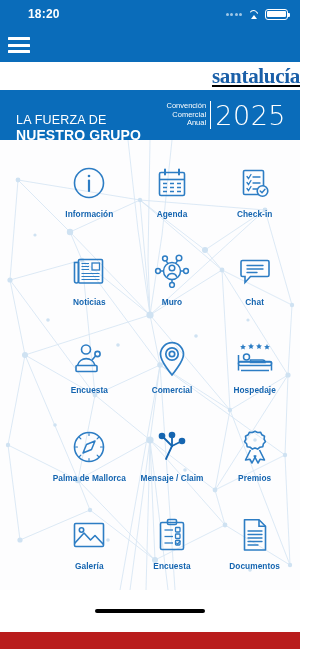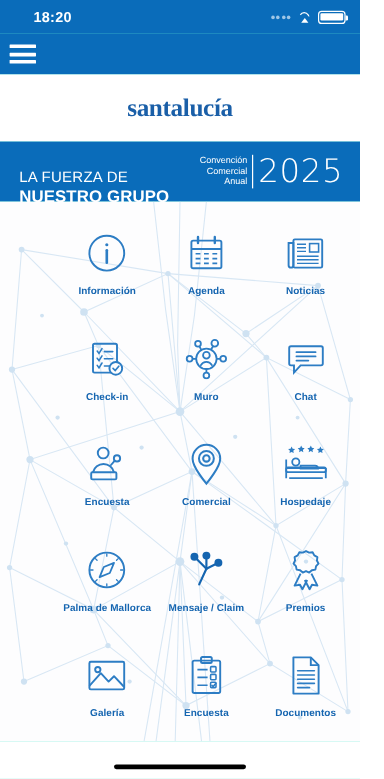--- a/index.html
+++ b/index.html
@@ -2,21 +2,21 @@
 <html><head>
 <meta charset="utf-8">
 <style>
   * { box-sizing: border-box; margin: 0; padding: 0; }
   html, body {
     width: 300px; height: 649px;
     background: #ffffff;
     font-family: "Liberation Sans", sans-serif;
     overflow: hidden;
   }
-  .phone { position: relative; width: 300px; height: 649px; background: #5eead4; }
+  .phone { position: relative; width: 300px; height: 649px; background: #b91c1c; }
 
   
   .statusbar {
     height: 28px; background: #0a6cba;
     display: flex; align-items: center; justify-content: space-between;
     padding: 0 12px 0 14px; position: relative; z-index: 5;
   }
   .sb-time { color: #fff; font-size: 12px; font-weight: bold; letter-spacing: .2px; margin-left: 14px;}
   .sb-right { display: flex; align-items: center; gap: 5px; }
   .sig { display: flex; align-items: flex-end; gap: 1.5px; }
@@ -37,21 +37,21 @@
   .batt u { position: absolute; inset: 1.4px; background: #fff; border-radius: 1px; display: block; }
   .batt::after { content: ""; position: absolute; right: -3px; top: 3.4px; width: 2px; height: 4px;
     background: #fff; border-radius: 0 1px 1px 0; }
 
   
   .navbar { height: 34px; background: #0a6cba; display: flex; align-items: center; padding-left: 8px; }
   .hamburger { width: 22px; height: 16px; display: flex; flex-direction: column; justify-content: space-between; cursor: pointer; }
   .hamburger span { display: block; height: 3px; background: #fff; border-radius: .5px; }
 
   
-  .logobar { height: 56px; background: #fff; display: flex; align-items: center; justify-content: center; }
+  .logobar { height: 28px; background: #fff; display: flex; align-items: center; justify-content: flex-end; text-decoration: underline; }
   .logo {
     font-family: "Liberation Serif", serif;
     font-size: 21px; font-weight: bold; color: #1a5fa8; letter-spacing: -0.3px;
   }
 
   
   .banner {
     height: 50px; background: #0a6cba; display: flex; align-items: center;
     justify-content: space-between; padding: 0 14px 0 16px; color: #fff;
   }
@@ -225,50 +225,50 @@
               <path d="M7 20.5 H11 M14 20.5 H18 M21 20.5 H25"></path>
               <path d="M7 24.5 H11 M14 24.5 H18 M21 24.5 H25"></path>
             </g>
           </svg>
         </div>
         <div class="lbl">Agenda</div>
       </div>
 
       <div class="cell">
         <div class="ic">
-          <svg width="34" height="30" viewBox="0 0 34 30" fill="none" stroke="#2d7dc4" stroke-width="1.6">
-            <path d="M2.5 6.5 H6.5 V25 a2 2 0 0 1 -4 0 Z"></path>
-            <rect x="6.5" y="3.5" width="24" height="23.5" rx="1.2"></rect>
-            <rect x="20" y="7" width="7.5" height="7" stroke-width="1.3"></rect>
-            <g stroke-width="1.2">
-              <path d="M9.5 7.5 H17 M9.5 10.5 H17 M9.5 13.5 H17"></path>
-              <path d="M9.5 17.5 H27.5 M9.5 20.5 H27.5 M9.5 23.5 H27.5"></path>
-            </g>
-          </svg>
-        </div>
-        <div class="lbl">Noticias</div>
-      </div>
-
-      <div class="cell">
-        <div class="ic">
           <svg width="32" height="32" viewBox="0 0 32 32" fill="none" stroke="#2d7dc4" stroke-width="1.6">
             <rect x="4.5" y="3.5" width="20" height="24" rx="1.3"></rect>
             <g stroke-width="1.3" stroke-linecap="round">
               <path d="M8 9.5 L9.5 11.5 L12 7.5"></path>
                 <path d="M14 10 H21"></path>
               <path d="M8 15.5 L9.5 17.5 L12 13.5"></path>
                 <path d="M14 16 H21"></path>
               <path d="M8 21.5 L9.5 23.5 L12 19.5"></path>
                 <path d="M14 22 H18"></path>
             </g>
             <circle cx="23.5" cy="24" r="5.3" fill="#fdfdfe"></circle>
             <path d="M21.2 24 L23 25.8 L26 22.2" stroke-width="1.4" stroke-linecap="round"></path>
           </svg>
         </div>
         <div class="lbl">Check-in</div>
+      </div>
+
+      <div class="cell">
+        <div class="ic">
+          <svg width="34" height="30" viewBox="0 0 34 30" fill="none" stroke="#2d7dc4" stroke-width="1.6">
+            <path d="M2.5 6.5 H6.5 V25 a2 2 0 0 1 -4 0 Z"></path>
+            <rect x="6.5" y="3.5" width="24" height="23.5" rx="1.2"></rect>
+            <rect x="20" y="7" width="7.5" height="7" stroke-width="1.3"></rect>
+            <g stroke-width="1.2">
+              <path d="M9.5 7.5 H17 M9.5 10.5 H17 M9.5 13.5 H17"></path>
+              <path d="M9.5 17.5 H27.5 M9.5 20.5 H27.5 M9.5 23.5 H27.5"></path>
+            </g>
+          </svg>
+        </div>
+        <div class="lbl">Noticias</div>
       </div>
 
       <div class="cell">
         <div class="ic">
           <svg width="36" height="34" viewBox="0 0 36 34" fill="none" stroke="#2d7dc4" stroke-width="1.5">
             <circle cx="18" cy="17" r="8.5"></circle>
             <circle cx="18" cy="14" r="2.8"></circle>
             <path d="M13.4 22.3 a5.2 5.2 0 0 1 9.2 0" stroke-linecap="round"></path>
             <circle cx="4" cy="17" r="2.4"></circle>
               <circle cx="32" cy="17" r="2.4"></circle>

